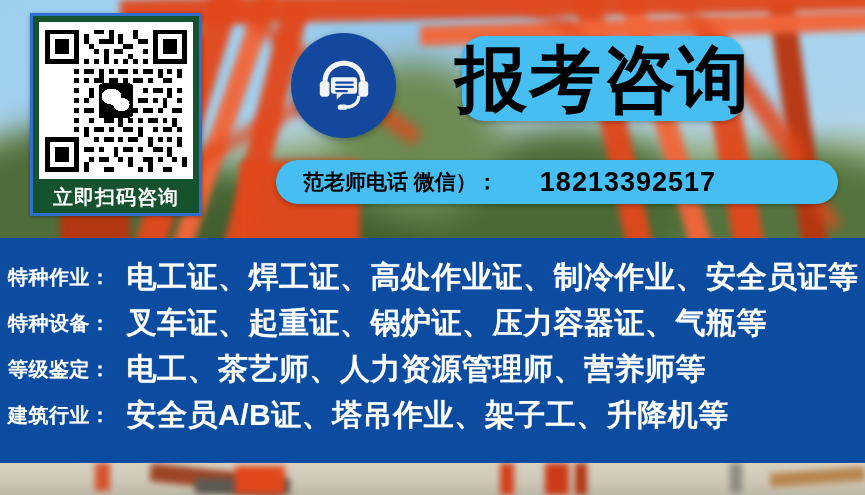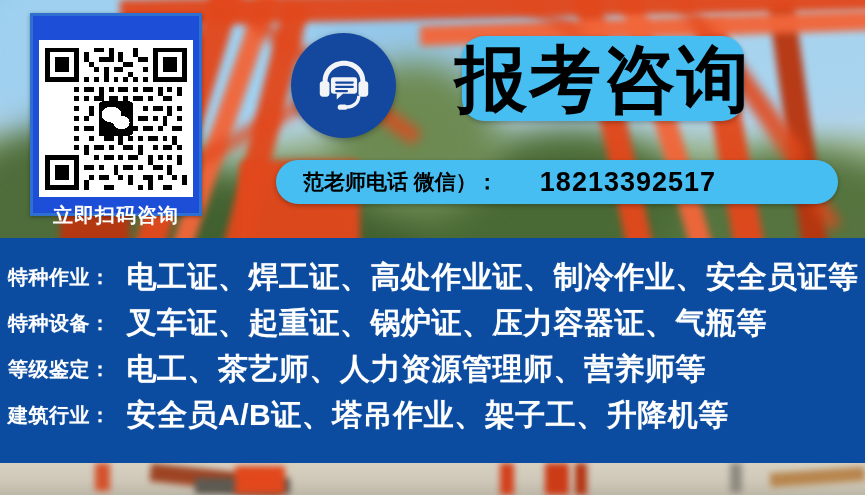--- a/index.html
+++ b/index.html
@@ -82,24 +82,24 @@
     filter: blur(3px);
   }
 
   
   .qr-card {
     position: absolute;
     left: 30px;
     top: 13px;
     width: 172px;
     height: 203px;
-    background: #1d4ed8;
+    background: #14532d;
     border: 3px solid #2f6fd0;
     box-sizing: border-box;
-    padding: 24px 6px 0 6px;
+    padding: 6px 6px 0 6px;
     box-shadow: 0 1px 4px rgba(0,0,0,.35);
   }
   .qr-white {
     width: 100%;
     height: 157px;
     background: #ffffff;
     box-sizing: border-box;
     padding: 6px;
     display: block;
   }

